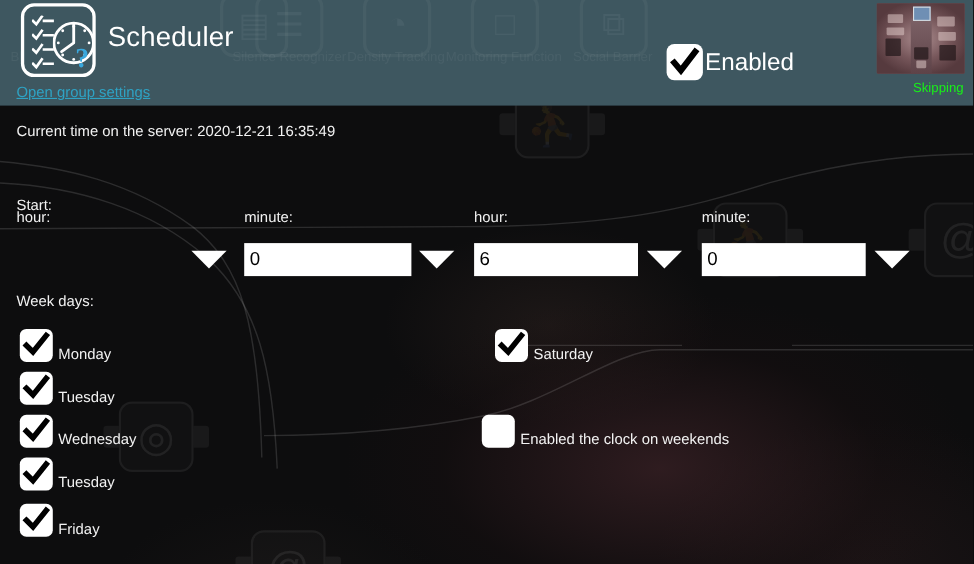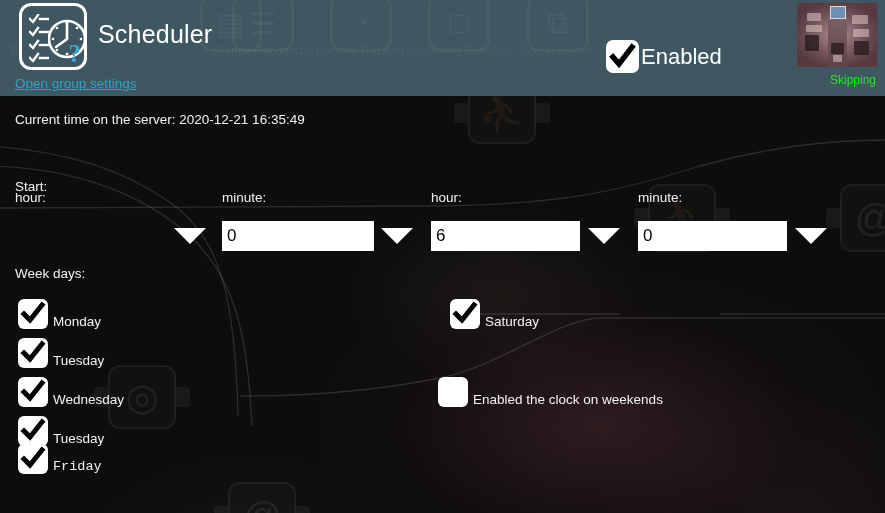--- a/index.html
+++ b/index.html
@@ -266,21 +266,21 @@
     border-radius: 6px;
     flex: 0 0 auto;
   }
   .cbox.big { width: 33px; height: 33px; border-radius: 7px; }
   .cbox svg { position: absolute; inset: 0; }
 
   .d1 { left: 18px; top: 203px; }
   .d2 { left: 18px; top: 242px; }
   .d3 { left: 18px; top: 281px; }
   .d4 { left: 18px; top: 320px; }
-  .d5 { left: 18px; top: 348px; font-family: Liberation Mono, monospace; }
+  .d5 { left: 18px; top: 362px; }
   .d6 { left: 438px; top: 203px; margin-left: 12px; }
   .d7 { left: 438px; top: 242px; }
   .d8 { left: 438px; top: 281px; }
 </style>
 </head>
 <body>
 
 <div id="app">
 
   <div class="bg-layer">

